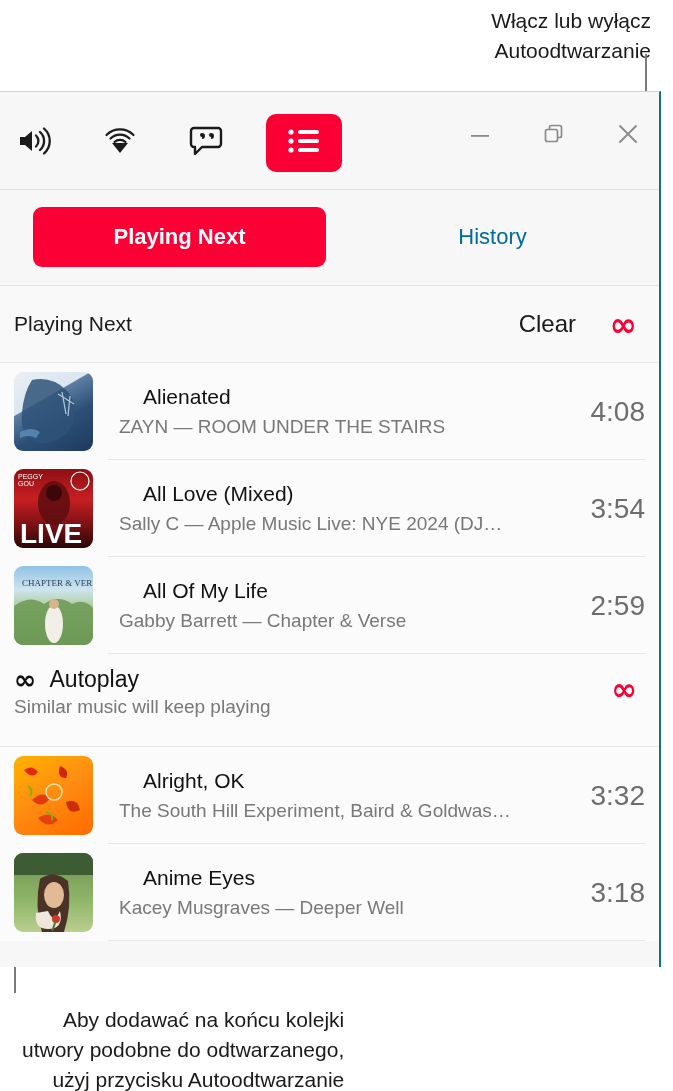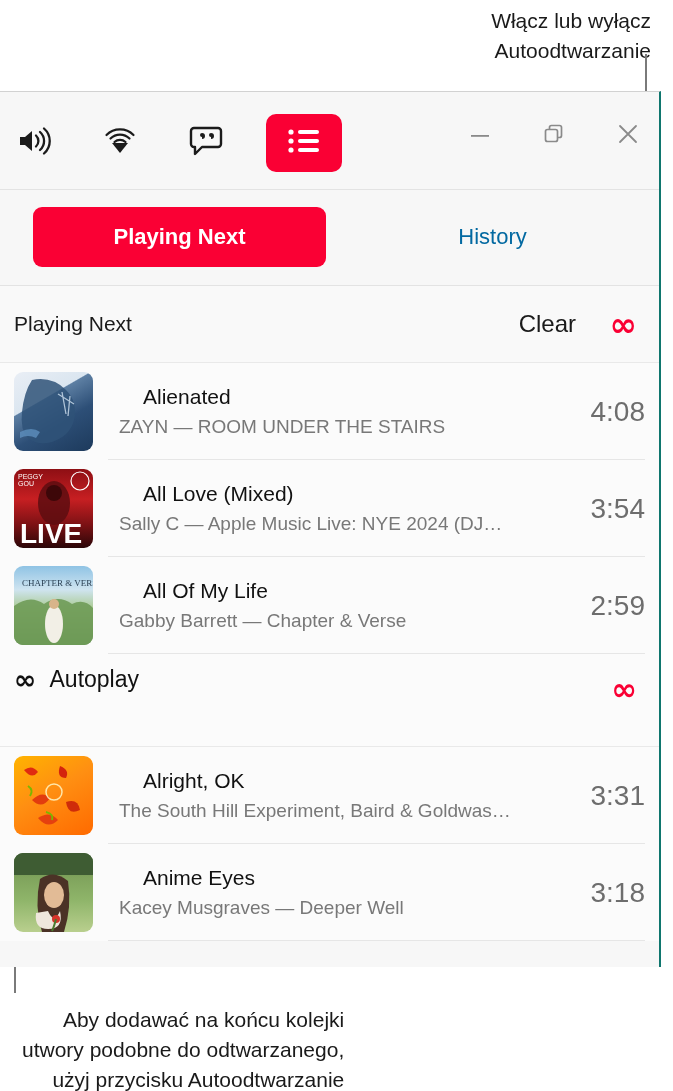--- a/index.html
+++ b/index.html
@@ -465,20 +465,21 @@
       </div>
       <div class="dur">2:59</div>
     </div>
   </div>
 
   <div class="autoplay">
     <div class="ap-line1">
       <span class="inf-glyph" style="font-size:27px;color:#111;">∞</span>
       <span class="ap-name">Autoplay</span>
     </div>
+    <div class="ap-sub">Similar music will keep playing</div>
     <div class="ap-inf">
       <span class="inf-glyph" style="font-size:31px;">∞</span>
     </div>
   </div>
 
   <div class="list">
 
     <div class="row">
       <div class="art" style="background:linear-gradient(150deg,#ffb300 0%,#ff8f12 45%,#ff6a00 100%);">
         <svg width="79" height="79" viewBox="0 0 79 79" style="position:absolute;inset:0;">
@@ -489,21 +490,21 @@
           <path d="M24 62 q12 -8 20 2 q-10 10 -20 -2Z" fill="#e5400f"></path>
           <circle cx="40" cy="36" r="8" fill="none" stroke="#fff6c4" stroke-width="1.5" opacity="0.85"></circle>
           <path d="M14 30 q6 4 2 10" stroke="#7ab800" stroke-width="2" fill="none"></path>
           <path d="M32 56 q8 2 6 8" stroke="#7ab800" stroke-width="2" fill="none"></path>
         </svg>
       </div>
       <div class="meta">
         <div class="t-title">Alright, OK</div>
         <div class="t-sub">The South Hill Experiment, Baird &amp; Goldwas…</div>
       </div>
-      <div class="dur">3:31</div>
+      <div class="dur">3:32</div>
     </div>
 
     <div class="row">
       <div class="art" style="background:linear-gradient(180deg,#4a6a3c 0%,#7fa35c 30%,#8fb56a 60%,#b9cf8e 100%);">
         <svg width="79" height="79" viewBox="0 0 79 79" style="position:absolute;inset:0;">
           <rect x="0" y="0" width="79" height="22" fill="#3e5c33"></rect>
           <path d="M26 26 q14 -10 28 2 q4 26 -4 51 H28 q-8 -26 -2 -53Z" fill="#4b3226"></path>
           <ellipse cx="40" cy="42" rx="10" ry="13" fill="#e2bb96"></ellipse>
           <path d="M34 58 q6 14 12 0 q4 18 -12 18 q-14 0 -12 -16Z" fill="#efe7dc"></path>
           <circle cx="42" cy="66" r="4" fill="#d8342b"></circle>

